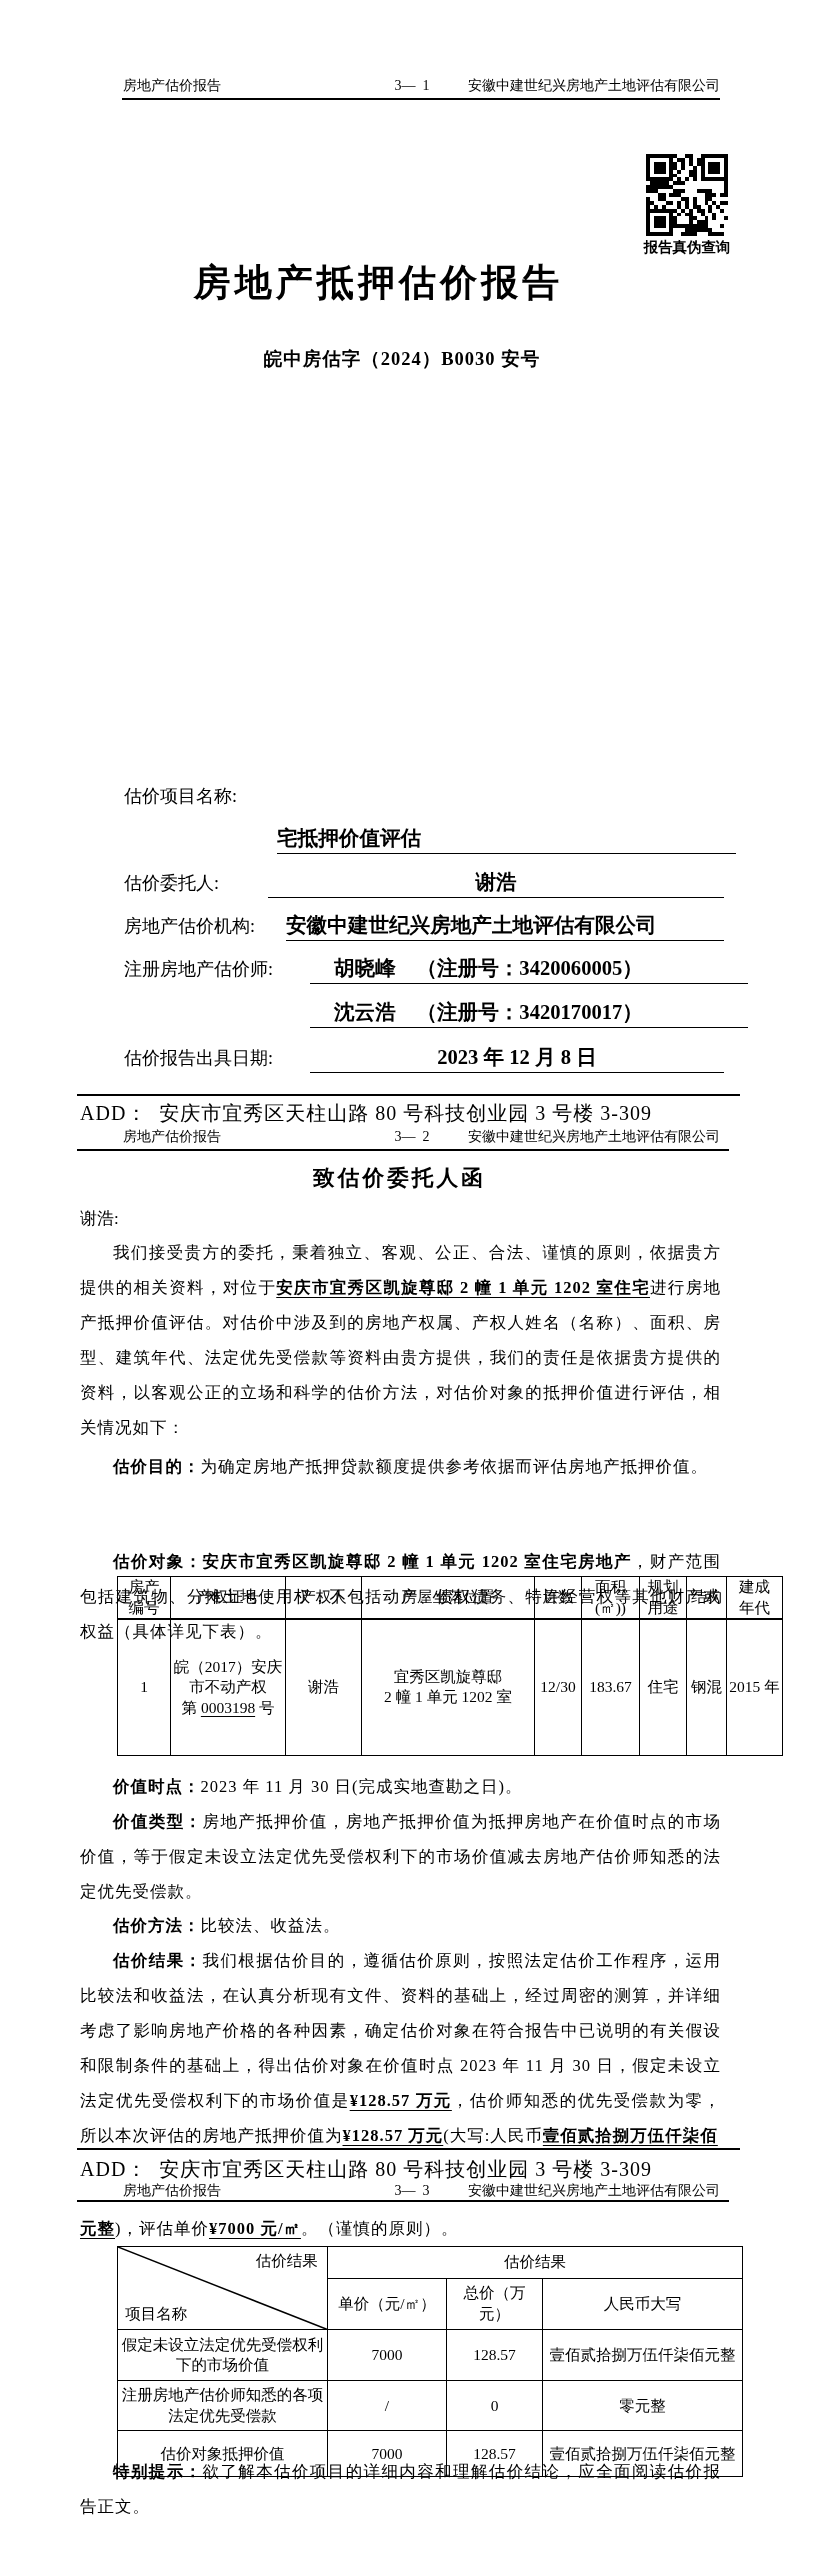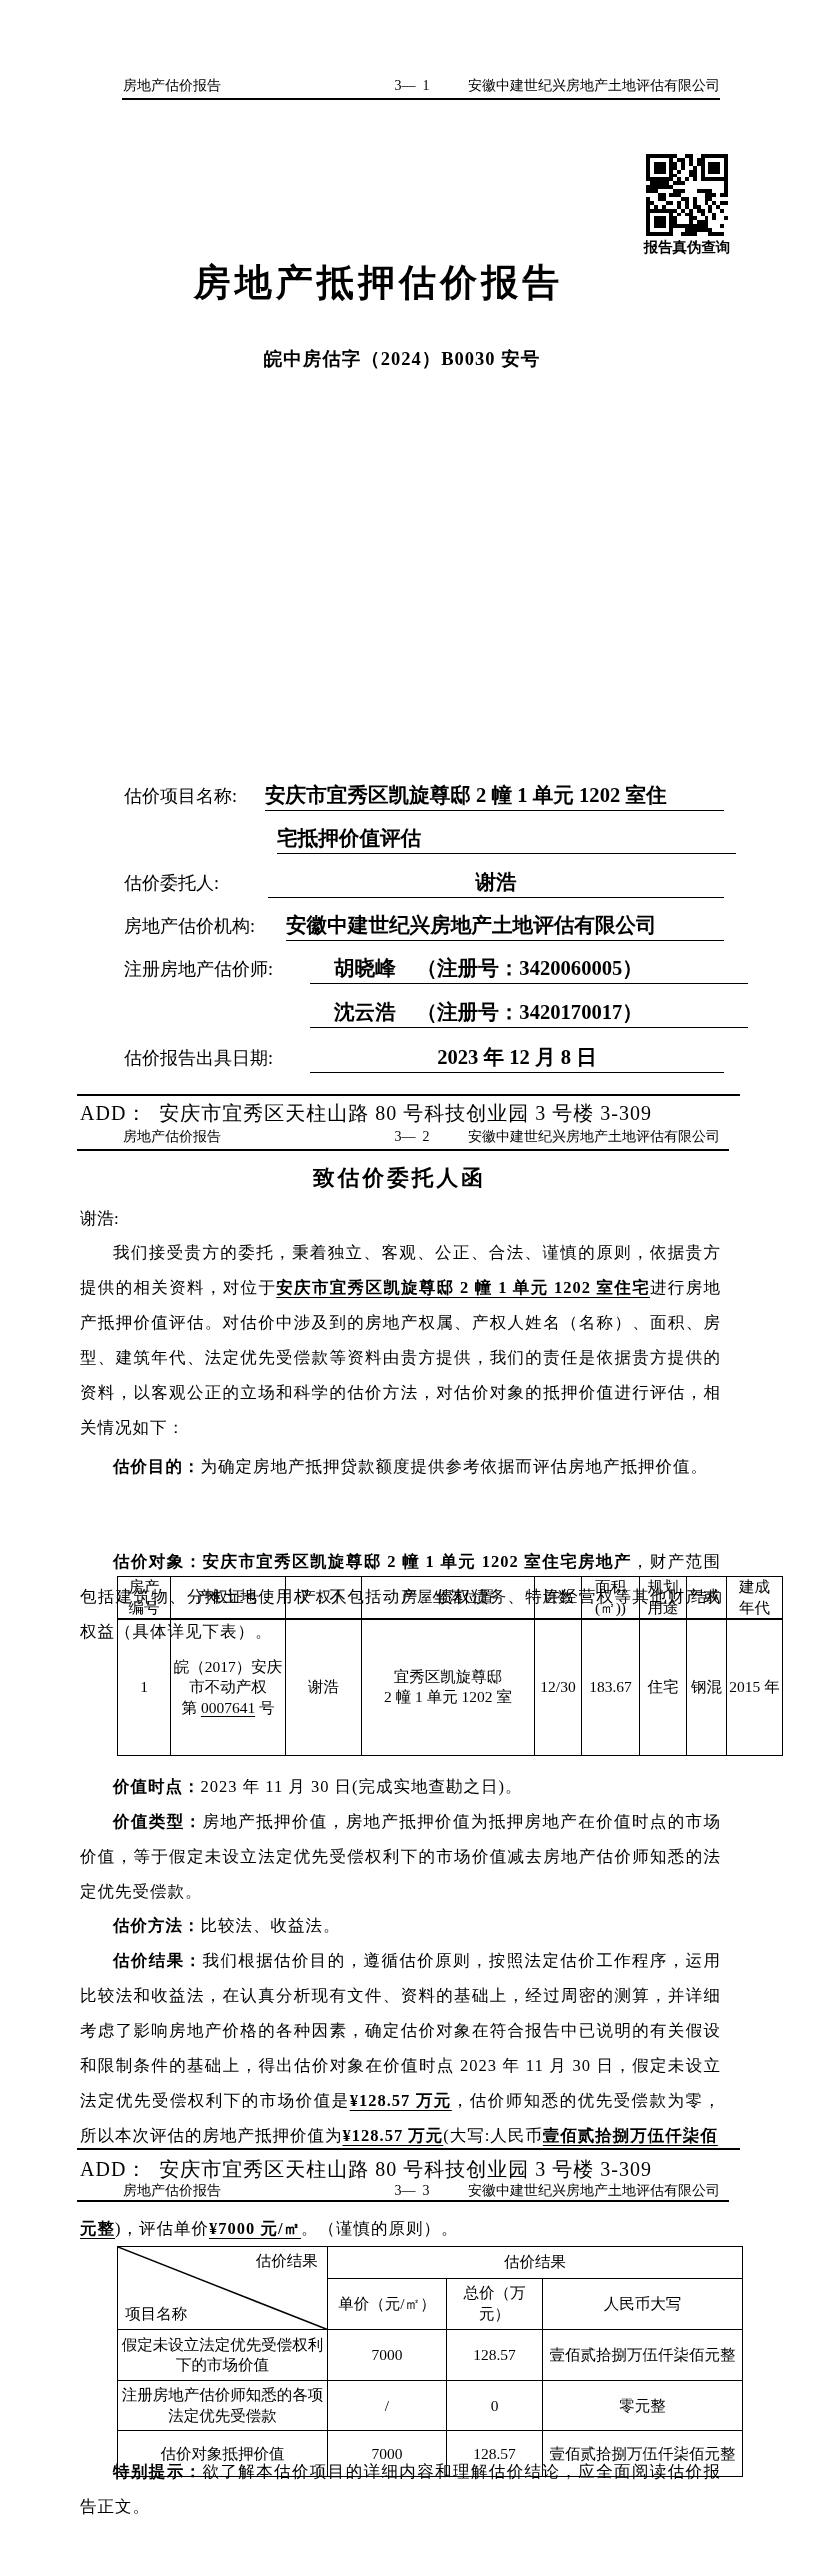--- a/index.html
+++ b/index.html
@@ -281,21 +281,20 @@
       <rect x="17" y="20" width="1" height="1" fill="#000"></rect>
       <rect x="18" y="20" width="1" height="1" fill="#000"></rect>
       <rect x="19" y="20" width="1" height="1" fill="#000"></rect>
     </svg>
   <div class="abs qr-cap" style="left:633px;top:238px;width:108px;">报告真伪查询</div>
 
   <div class="abs title" style="left:0px;top:258px;width:757px;">房地产抵押估价报告</div>
   <div class="abs subtitle" style="left:0px;top:346px;width:804px;">皖中房估字（2024）B0030 安号</div>
 
   <div class="abs cov-label" style="left:124px;top:781px;">估价项目名称:</div>
-  <div class="abs cov-line" style="left:265px;top:781px;width:459px;">安庆市宜秀区凯旋尊邸 2 幢 1 单元 1202 室住</div>
   <div class="abs cov-line" style="left:277px;top:824px;width:459px;">宅抵押价值评估</div>
 
   <div class="abs cov-label" style="left:124px;top:868px;">估价委托人:</div>
   <div class="abs cov-line cov-center" style="left:268px;top:868px;width:456px;">谢浩</div>
 
   <div class="abs cov-label" style="left:124px;top:911px;">房地产估价机构:</div>
   <div class="abs cov-line" style="left:286px;top:911px;width:438px;">安徽中建世纪兴房地产土地评估有限公司</div>
 
   <div class="abs cov-label" style="left:124px;top:954px;">注册房地产估价师:</div>
   <div class="abs cov-line cov-pad" style="left:310px;top:954px;width:414px;">胡晓峰　（注册号：3420060005）</div>
@@ -344,21 +343,21 @@
       <th>面积
 (㎡))</th>
       <th>规划
 用途</th>
       <th>结构</th>
       <th>建成
 年代</th>
     </tr>
     <tr style="height:136px;">
       <td>1</td>
-      <td><div>皖（2017）安庆</div><div>市不动产权</div><div><span>第 </span><span class="u">0007641</span><span> 号</span></div></td>
+      <td><div>皖（2017）安庆</div><div>市不动产权</div><div><span>第 </span><span class="u">0003198</span><span> 号</span></div></td>
       <td>谢浩</td>
       <td><div>宜秀区凯旋尊邸</div><div>2 幢 1 单元 1202 室</div></td>
       <td>12/30</td>
       <td>183.67</td>
       <td>住宅</td>
       <td>钢混</td>
       <td>2015 年</td>
     </tr>
   </tbody>
     </table>

